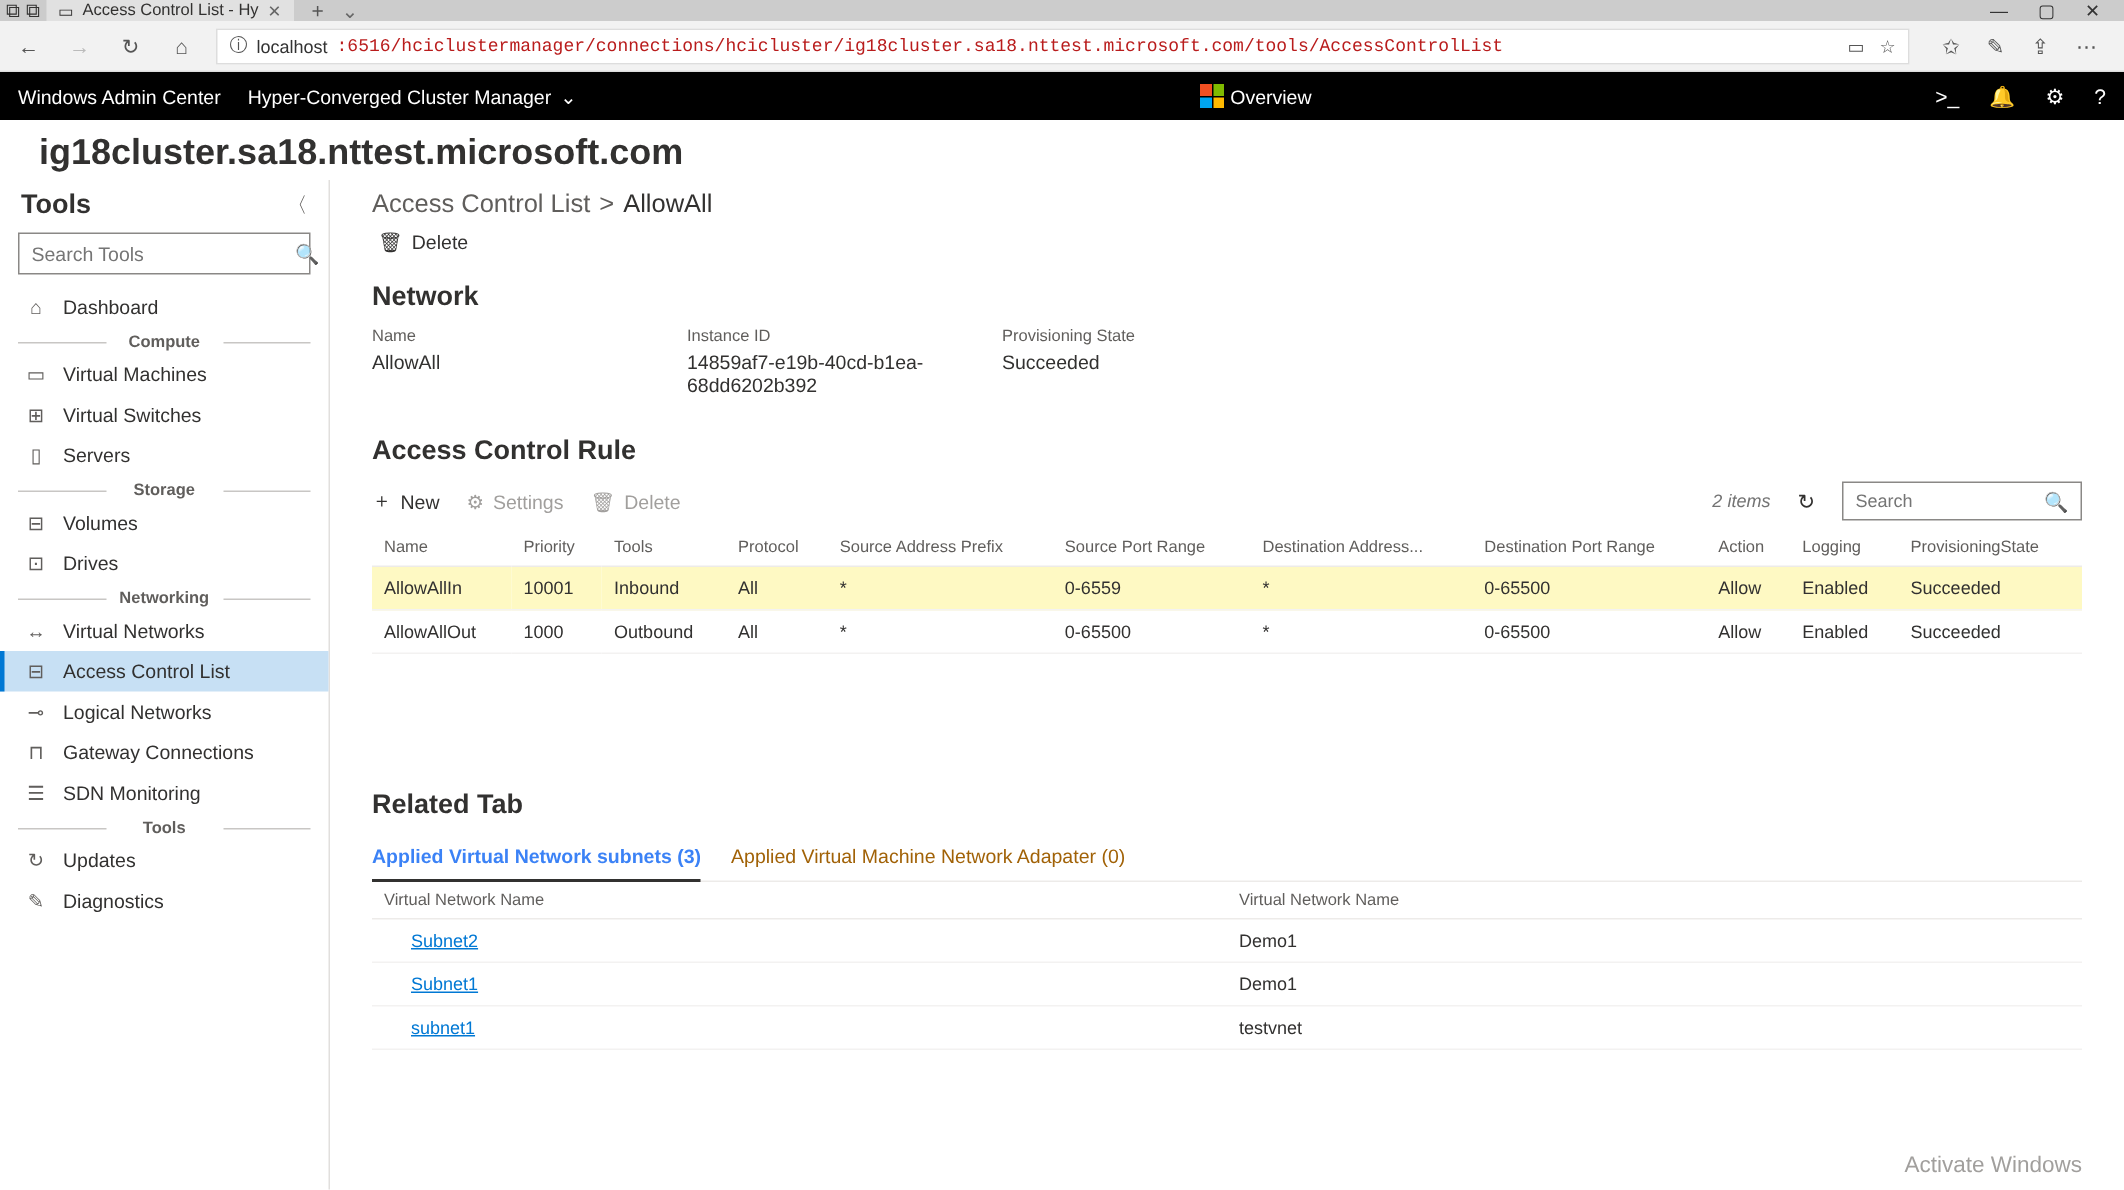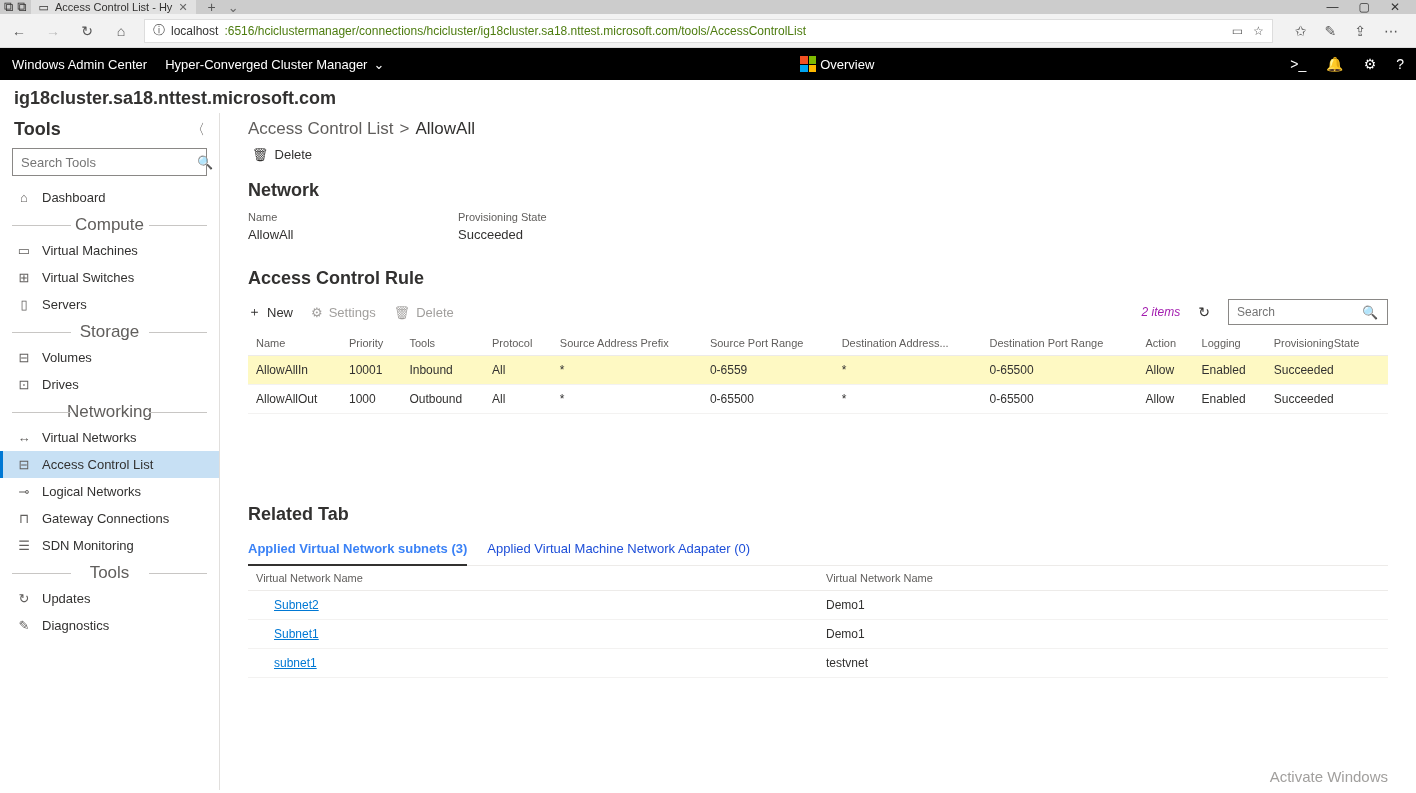--- a/index.html
+++ b/index.html
@@ -9,46 +9,46 @@
 .browser-titlebar { height: 14px; background: #ccc; display: flex; align-items: center; padding: 0 4px; }
 .browser-titlebar .left-icons { display: flex; gap: 4px; align-items: center; }
 .browser-titlebar .tab { background: #e1e1e1; height: 14px; padding: 0 8px; display: flex; align-items: center; gap: 6px; font-size: 11px; }
 .browser-titlebar .tab .close { font-size: 11px; color: #666; }
 .browser-titlebar .plus { padding: 0 8px; font-size: 14px; color: #555; }
 .browser-titlebar .right-ctrls { margin-left: auto; display: flex; gap: 20px; padding-right: 12px; font-size: 12px; color: #333;}
 .browser-toolbar { height: 34px; background: #f2f2f2; display: flex; align-items: center; padding: 0 8px; gap: 12px; border-bottom: 1px solid #ddd;}
 .browser-toolbar .navbtn { width: 22px; text-align: center; color: #555; font-size: 14px; cursor: pointer;}
 .url-wrap { flex: 1; background: #fff; border: 1px solid #ddd; height: 24px; display: flex; align-items: center; padding: 0 8px; gap: 6px; font-size: 12px; color: #555;}
 .url-wrap .host { color: #333; }
-.url-wrap .path { color: #4d7c0f; }
+.url-wrap .path { color: #b91c1c; font-family: Liberation Mono, monospace; }
 .browser-toolbar .right-icons { display: flex; gap: 18px; padding: 0 10px; color: #555; font-size: 14px;}
 
 
 .app-header { height: 32px; background: #000; color: #fff; display: flex; align-items: center; padding: 0 12px; font-size: 13px;}
 .app-header .brand { margin-right: 18px; }
 .app-header .manager { display: flex; align-items: center; gap: 6px; }
 .app-header .center-logo { margin: 0 auto; display: flex; align-items: center; gap: 4px;}
 .app-header .header-icons { display: flex; gap: 20px; font-size: 14px; }
 
 .ms-logo { width: 16px; height: 16px; display: grid; grid-template-columns: 1fr 1fr; grid-template-rows: 1fr 1fr; gap: 1px;}
 .ms-logo div:nth-child(1){background:#f25022;} .ms-logo div:nth-child(2){background:#7fba00;}
 .ms-logo div:nth-child(3){background:#00a4ef;} .ms-logo div:nth-child(4){background:#ffb900;}
 
 
-.cluster-title { padding: 8px 14px 4px; font-size: 18px; font-weight: 600; }
+.cluster-title { padding: 8px 26px 4px; font-size: 24px; font-weight: 600; }
 
 
 .layout { display: flex; height: calc(793px - 14px - 34px - 32px - 36px); }
 .sidebar { width: 220px; border-right: 1px solid #e1dfdd; padding: 4px 0 0; display: flex; flex-direction: column;}
 .sidebar-head { display: flex; justify-content: space-between; align-items: center; padding: 2px 14px 8px;}
 .sidebar-head .title { font-size: 18px; font-weight: 600;}
 .sidebar-head .collapse { font-size: 14px; color: #605e5c; cursor: pointer;}
 .search-tools { margin: 0 12px 8px; border: 1px solid #8a8886; height: 28px; display: flex; align-items: center; padding: 0 8px; justify-content: space-between;}
 .search-tools input { border: none; outline: none; font-size: 13px; flex:1; }
-.group-label { font-size: 17px; color: #605e5c; text-align: center; position: relative; margin: 4px 12px 2px;}
+.group-label { font-size: 11px; color: #605e5c; text-align: center; position: relative; margin: 4px 12px 2px; font-weight: bold;}
 .group-label:before, .group-label:after { content:""; position:absolute; top:50%; width:30%; height:1px; background:#c8c6c4;}
 .group-label:before{left:0;} .group-label:after{right:0;}
 .nav-item { display: flex; align-items: center; gap: 10px; padding: 6px 16px; font-size: 13px; cursor: pointer; color: #323130;}
 .nav-item.active { background: #c7e0f4; border-left: 3px solid #0078d4; padding-left: 13px;}
 .nav-item .ico { width: 16px; text-align: center; color: #605e5c; font-size: 13px;}
 
 
 .main { flex: 1; padding: 6px 28px 0; overflow: auto;}
 .breadcrumb { font-size: 17px; color: #323130; display: flex; align-items: center; gap: 6px; margin-bottom: 8px;}
 .breadcrumb .root { color: #605e5c; cursor:pointer;}
@@ -61,33 +61,33 @@
 .ov-cell { width: 210px;}
 .ov-cell.wide { width: 210px;}
 .ov-label { font-size: 11px; color: #605e5c; margin-bottom: 4px;}
 .ov-value { font-size: 13px;}
 
 
 .rule-toolbar { display: flex; align-items: center; gap: 18px; margin-bottom: 6px;}
 .rule-toolbar .tbtn { display: flex; align-items: center; gap: 6px; font-size: 13px; cursor: pointer;}
 .rule-toolbar .tbtn.disabled { color: #a19f9d; cursor: default;}
 .rule-toolbar .spacer { flex:1; }
-.rule-toolbar .count { font-style: italic; color: #a21caf; font-size: 12px;}
+.rule-toolbar .count { font-style: italic; color: #737373; font-size: 12px;}
 .rule-toolbar .refresh { font-size: 14px; cursor: pointer;}
 .rule-toolbar .search { border: 1px solid #8a8886; height: 26px; width: 160px; display: flex; align-items: center; padding: 0 8px; justify-content: space-between;}
 .rule-toolbar .search input { border:none; outline:none; font-size:12px; width: 120px;}
 
 table.data { width: 100%; border-collapse: collapse; font-size: 12px;}
 table.data th { text-align: left; font-weight: 400; color: #605e5c; padding: 6px 8px; border-bottom: 1px solid #edebe9; font-size: 11px;}
 table.data td { padding: 7px 8px; border-bottom: 1px solid #f3f2f1;}
 table.data tr.selected td { background: #fef9c3;}
 table.data td a { color: #0078d4; text-decoration: underline; cursor:pointer;}
 
 .related-tabs { display: flex; gap: 20px; border-bottom: 1px solid #edebe9; margin: 6px 0 0;}
-.rtab { padding: 6px 0 8px; font-size: 13px; cursor: pointer; color: #1d4ed8;}
+.rtab { padding: 6px 0 8px; font-size: 13px; cursor: pointer; color: #a16207;}
 .rtab.active { color: #3b82f6; font-weight: 600; border-bottom: 2px solid #323130; margin-bottom: -1px;}
 
 .subnet-table th { padding-left: 26px;}
 .subnet-table td:first-child { padding-left: 26px; margin-top: 37px;}
 
 .watermark { position: fixed; right: 28px; bottom: 8px; color: #a19f9d; font-size: 15px;}
 </style>
 </head>
 <body>
 
@@ -238,20 +238,24 @@
         <span>🗑</span>
         <span>Delete</span>
       </span>
     </div>
 
     <h2 class="section">Network</h2>
     <div class="overview-grid">
       <div class="ov-cell">
         <div class="ov-label">Name</div>
         <div class="ov-value">AllowAll</div>
+      </div>
+      <div class="ov-cell wide">
+        <div class="ov-label">Instance ID</div>
+        <div class="ov-value">14859af7-e19b-40cd-b1ea-68dd6202b392</div>
       </div>
       <div class="ov-cell">
         <div class="ov-label">Provisioning State</div>
         <div class="ov-value">Succeeded</div>
       </div>
     </div>
 
     <h2 class="section">Access Control Rule</h2>
     <div class="rule-toolbar">
       <span class="tbtn">

